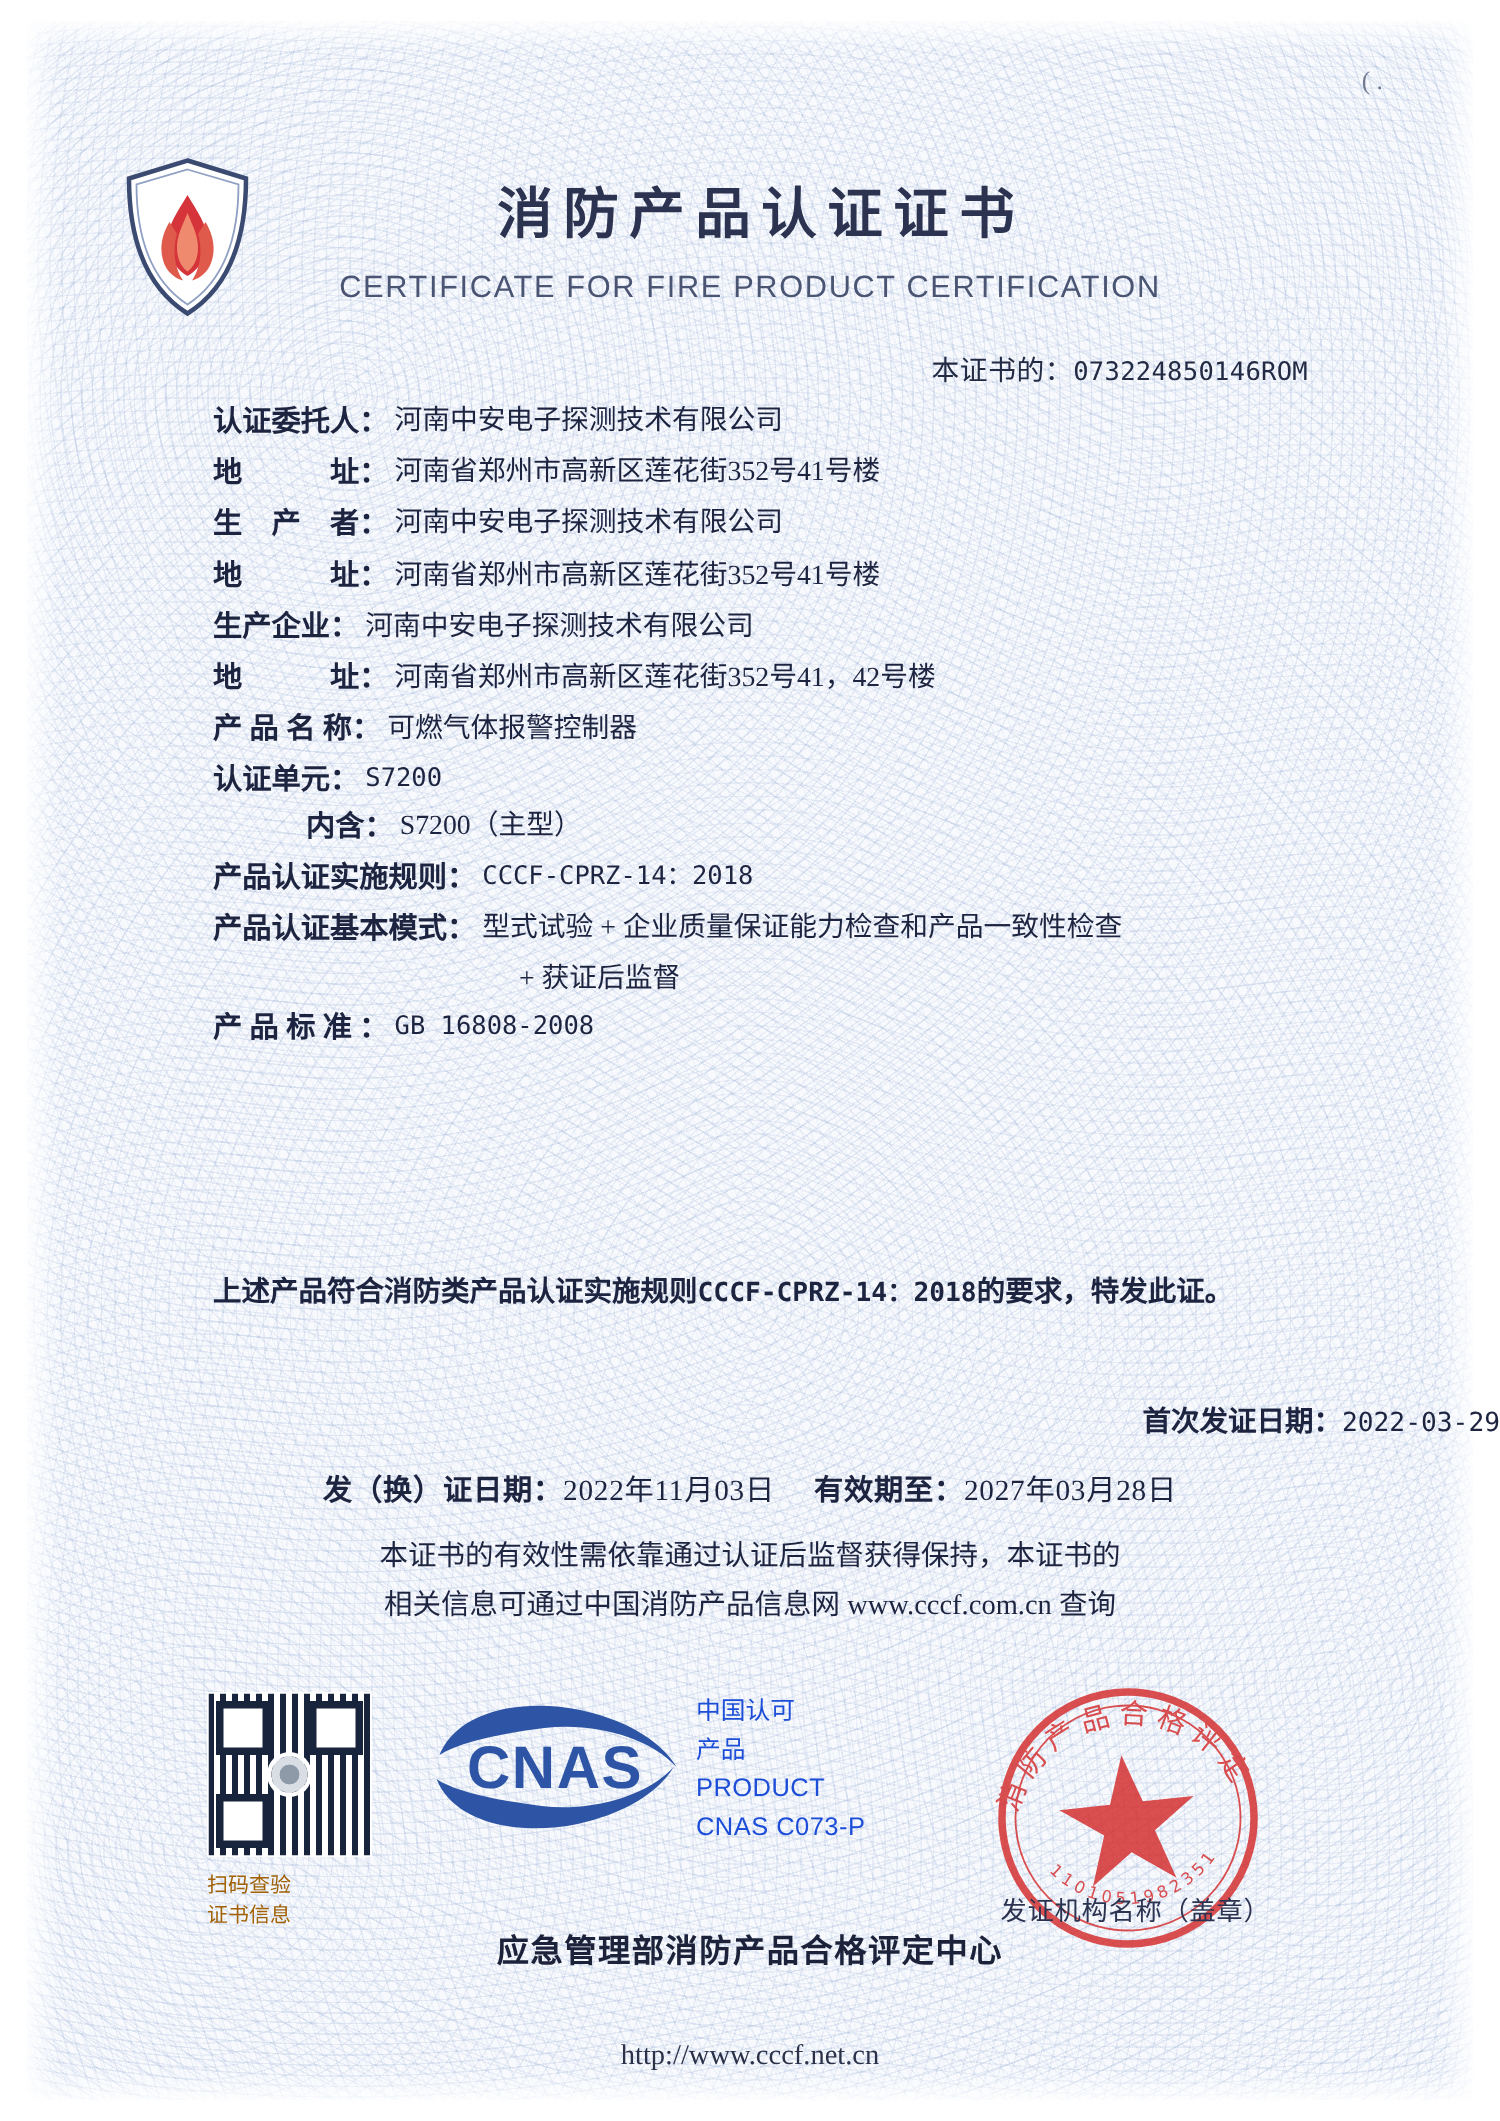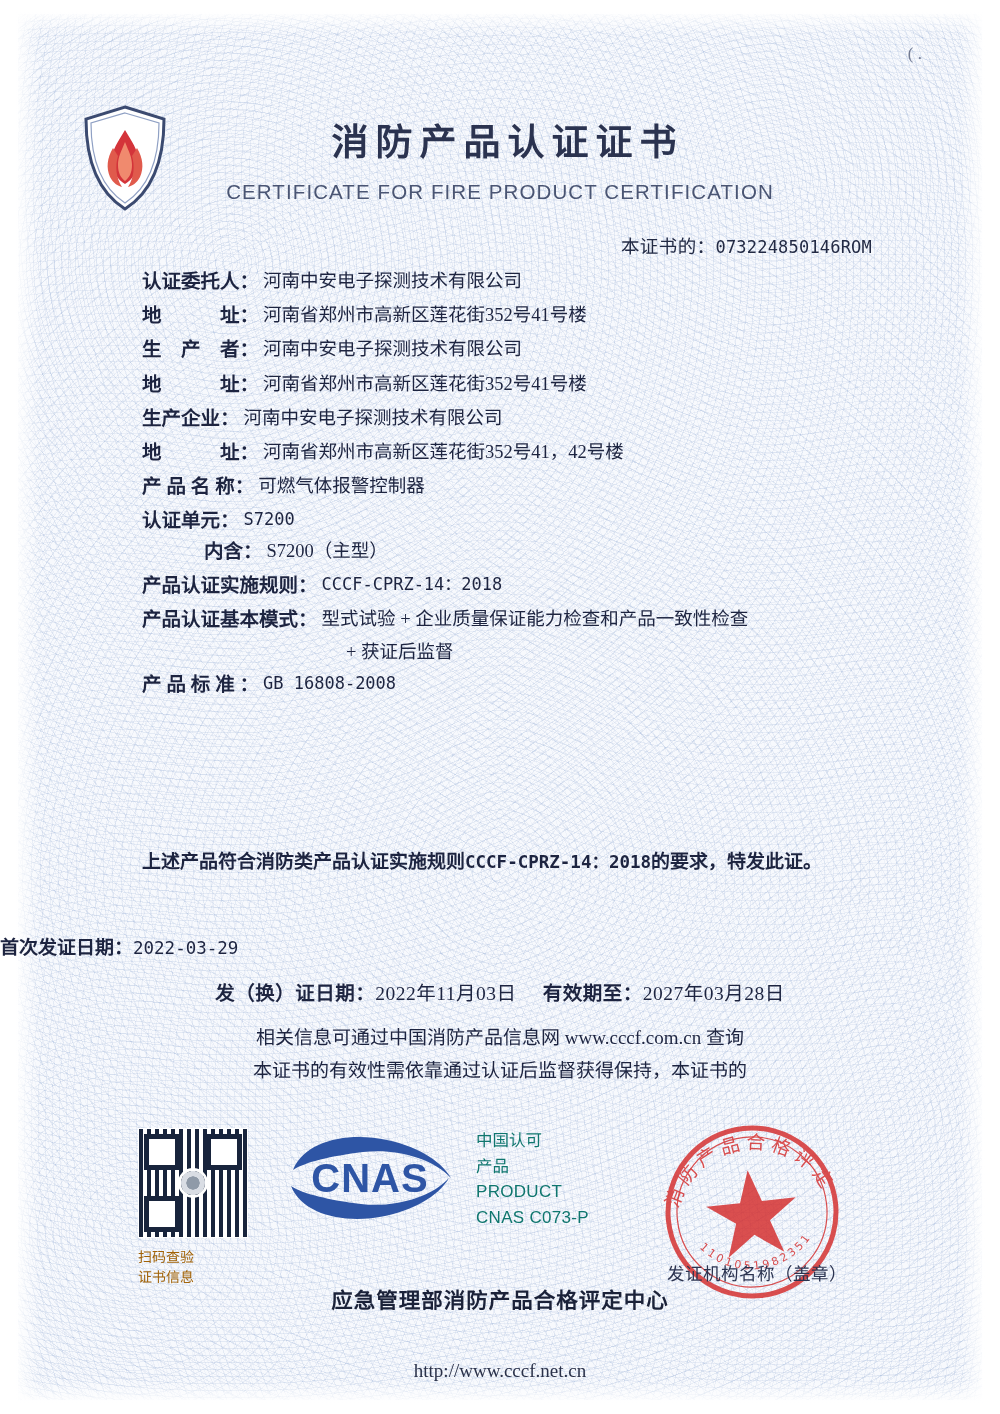--- a/index.html
+++ b/index.html
@@ -147,21 +147,21 @@
   }
   .statement .mono {
     font-family: "DejaVu Sans Mono", monospace;
     font-size: 17.5px;
   }
 
   .first-issue {
     position: absolute;
     left: 0; right: 0;
     top: 932px;
-    text-align: left;
+    text-align: right;
     font-size: 19px;
     color: #1d2440;
   }
   .first-issue .lbl2 { font-weight: 700; }
   .first-issue .mono {
     font-family: "DejaVu Sans Mono", monospace;
     font-size: 17.5px;
   }
 
   .issue-row {
@@ -237,22 +237,21 @@
     top: 1130px;
     width: 175px;
     height: 96px;
   }
   .cnas-text {
     position: absolute;
     left: 464px;
     top: 1128px;
     font-size: 16.5px;
     line-height: 1.55;
-    color: #0f766e;
-    margin-left: 12px;
+    color: #1d4ed8;
   }
   .cnas-text .en {
     font-family: Liberation Sans, sans-serif;
     font-size: 17px;
     letter-spacing: 0.3px;
   }
 
   .seal {
     position: absolute;
     left: 650px;
@@ -412,24 +411,24 @@
 
   <div class="first-issue">
     <span class="lbl2">首次发证日期：</span><span class="mono">2022-03-29</span>
   </div>
 
   <div class="issue-row">
     <span class="lbl2">发（换）证日期：</span><span>2022年11月03日</span><span class="gap"></span><span class="lbl2">有效期至：</span><span>2027年03月28日</span>
   </div>
 
   <div class="notice">
+    <div>本证书的有效性需依靠通过认证后监督获得保持，本证书的</div>
     <div>
       <span>相关信息可通过中国消防产品信息网 </span><span class="url">www.cccf.com.cn</span><span> 查询</span>
     </div>
-    <div>本证书的有效性需依靠通过认证后监督获得保持，本证书的</div>
   </div>
 
   <div class="qr">
     <div class="qr-corner tl"></div>
     <div class="qr-corner tr"></div>
     <div class="qr-corner bl"></div>
   </div>
   <div class="qr-caption">
     <div>扫码查验</div>
     <div>证书信息</div>

